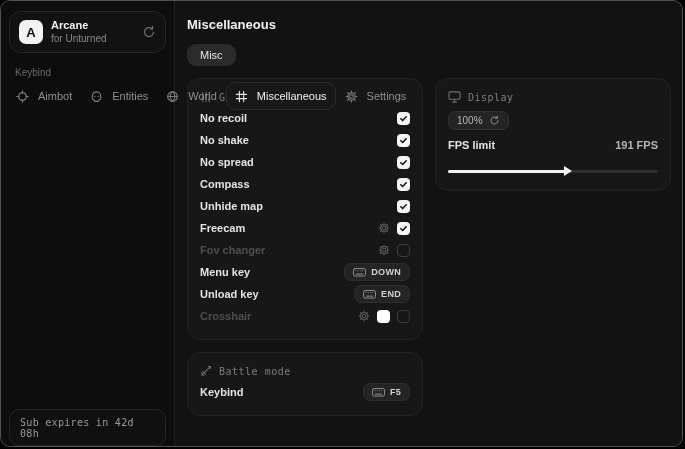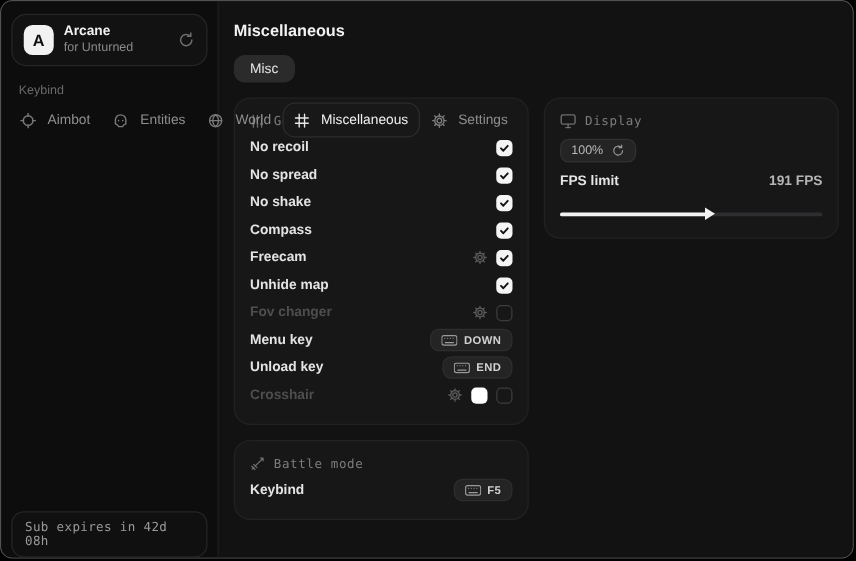--- a/index.html
+++ b/index.html
@@ -206,41 +206,51 @@
             <span class="row-label">No recoil</span>
             <span class="controls">
                 <span class="checkbox checked">
                   <svg width="9" height="9" viewBox="0 0 10 10" fill="none">
                     <path d="M2 5.2l2.1 2.1L8 3" stroke="#141414" stroke-width="1.7" stroke-linecap="round" stroke-linejoin="round"></path>
                   </svg>
                 </span>
               </span>
           </div>
           <div class="row">
+            <span class="row-label">No shake</span>
+            <span class="controls">
+                <span class="checkbox checked">
+                  <svg width="9" height="9" viewBox="0 0 10 10" fill="none">
+                    <path d="M2 5.2l2.1 2.1L8 3" stroke="#141414" stroke-width="1.7" stroke-linecap="round" stroke-linejoin="round"></path>
+                  </svg>
+                </span>
+              </span>
+          </div>
+          <div class="row">
             <span class="row-label">No spread</span>
             <span class="controls">
                 <span class="checkbox checked">
                   <svg width="9" height="9" viewBox="0 0 10 10" fill="none">
                     <path d="M2 5.2l2.1 2.1L8 3" stroke="#141414" stroke-width="1.7" stroke-linecap="round" stroke-linejoin="round"></path>
                   </svg>
                 </span>
               </span>
           </div>
           <div class="row">
-            <span class="row-label">No shake</span>
-            <span class="controls">
-                <span class="checkbox checked">
-                  <svg width="9" height="9" viewBox="0 0 10 10" fill="none">
-                    <path d="M2 5.2l2.1 2.1L8 3" stroke="#141414" stroke-width="1.7" stroke-linecap="round" stroke-linejoin="round"></path>
-                  </svg>
-                </span>
-              </span>
-          </div>
-          <div class="row">
             <span class="row-label">Compass</span>
+            <span class="controls">
+                <span class="checkbox checked">
+                  <svg width="9" height="9" viewBox="0 0 10 10" fill="none">
+                    <path d="M2 5.2l2.1 2.1L8 3" stroke="#141414" stroke-width="1.7" stroke-linecap="round" stroke-linejoin="round"></path>
+                  </svg>
+                </span>
+              </span>
+          </div>
+          <div class="row">
+            <span class="row-label">Unhide map</span>
             <span class="controls">
                 <span class="checkbox checked">
                   <svg width="9" height="9" viewBox="0 0 10 10" fill="none">
                     <path d="M2 5.2l2.1 2.1L8 3" stroke="#141414" stroke-width="1.7" stroke-linecap="round" stroke-linejoin="round"></path>
                   </svg>
                 </span>
               </span>
           </div>
           <div class="row">
             <span class="row-label">Freecam</span>
@@ -251,30 +261,20 @@
                     <circle cx="7" cy="7" r="4"></circle>
                     <path d="M7 1.2v1.8M7 11v1.8M1.2 7h1.8M11 7h1.8M2.9 2.9l1.3 1.3M9.8 9.8l1.3 1.3M11.1 2.9L9.8 4.2M4.2 9.8l-1.3 1.3"></path>
                   </svg>
                 </span>
               <span class="checkbox checked">
                   <svg width="9" height="9" viewBox="0 0 10 10" fill="none">
                     <path d="M2 5.2l2.1 2.1L8 3" stroke="#141414" stroke-width="1.7" stroke-linecap="round" stroke-linejoin="round"></path>
                   </svg>
                 </span>
             </span>
-          </div>
-          <div class="row">
-            <span class="row-label">Unhide map</span>
-            <span class="controls">
-                <span class="checkbox checked">
-                  <svg width="9" height="9" viewBox="0 0 10 10" fill="none">
-                    <path d="M2 5.2l2.1 2.1L8 3" stroke="#141414" stroke-width="1.7" stroke-linecap="round" stroke-linejoin="round"></path>
-                  </svg>
-                </span>
-              </span>
           </div>
           <div class="row dim">
             <span class="row-label">Fov changer</span>
             <span class="controls">
               <span class="gear-btn">
                   <svg width="12" height="12" viewBox="0 0 14 14" fill="none" stroke-width="1.2" stroke-linecap="round">
                     <circle cx="7" cy="7" r="2"></circle>
                     <circle cx="7" cy="7" r="4"></circle>
                     <path d="M7 1.2v1.8M7 11v1.8M1.2 7h1.8M11 7h1.8M2.9 2.9l1.3 1.3M9.8 9.8l1.3 1.3M11.1 2.9L9.8 4.2M4.2 9.8l-1.3 1.3"></path>
                   </svg>

